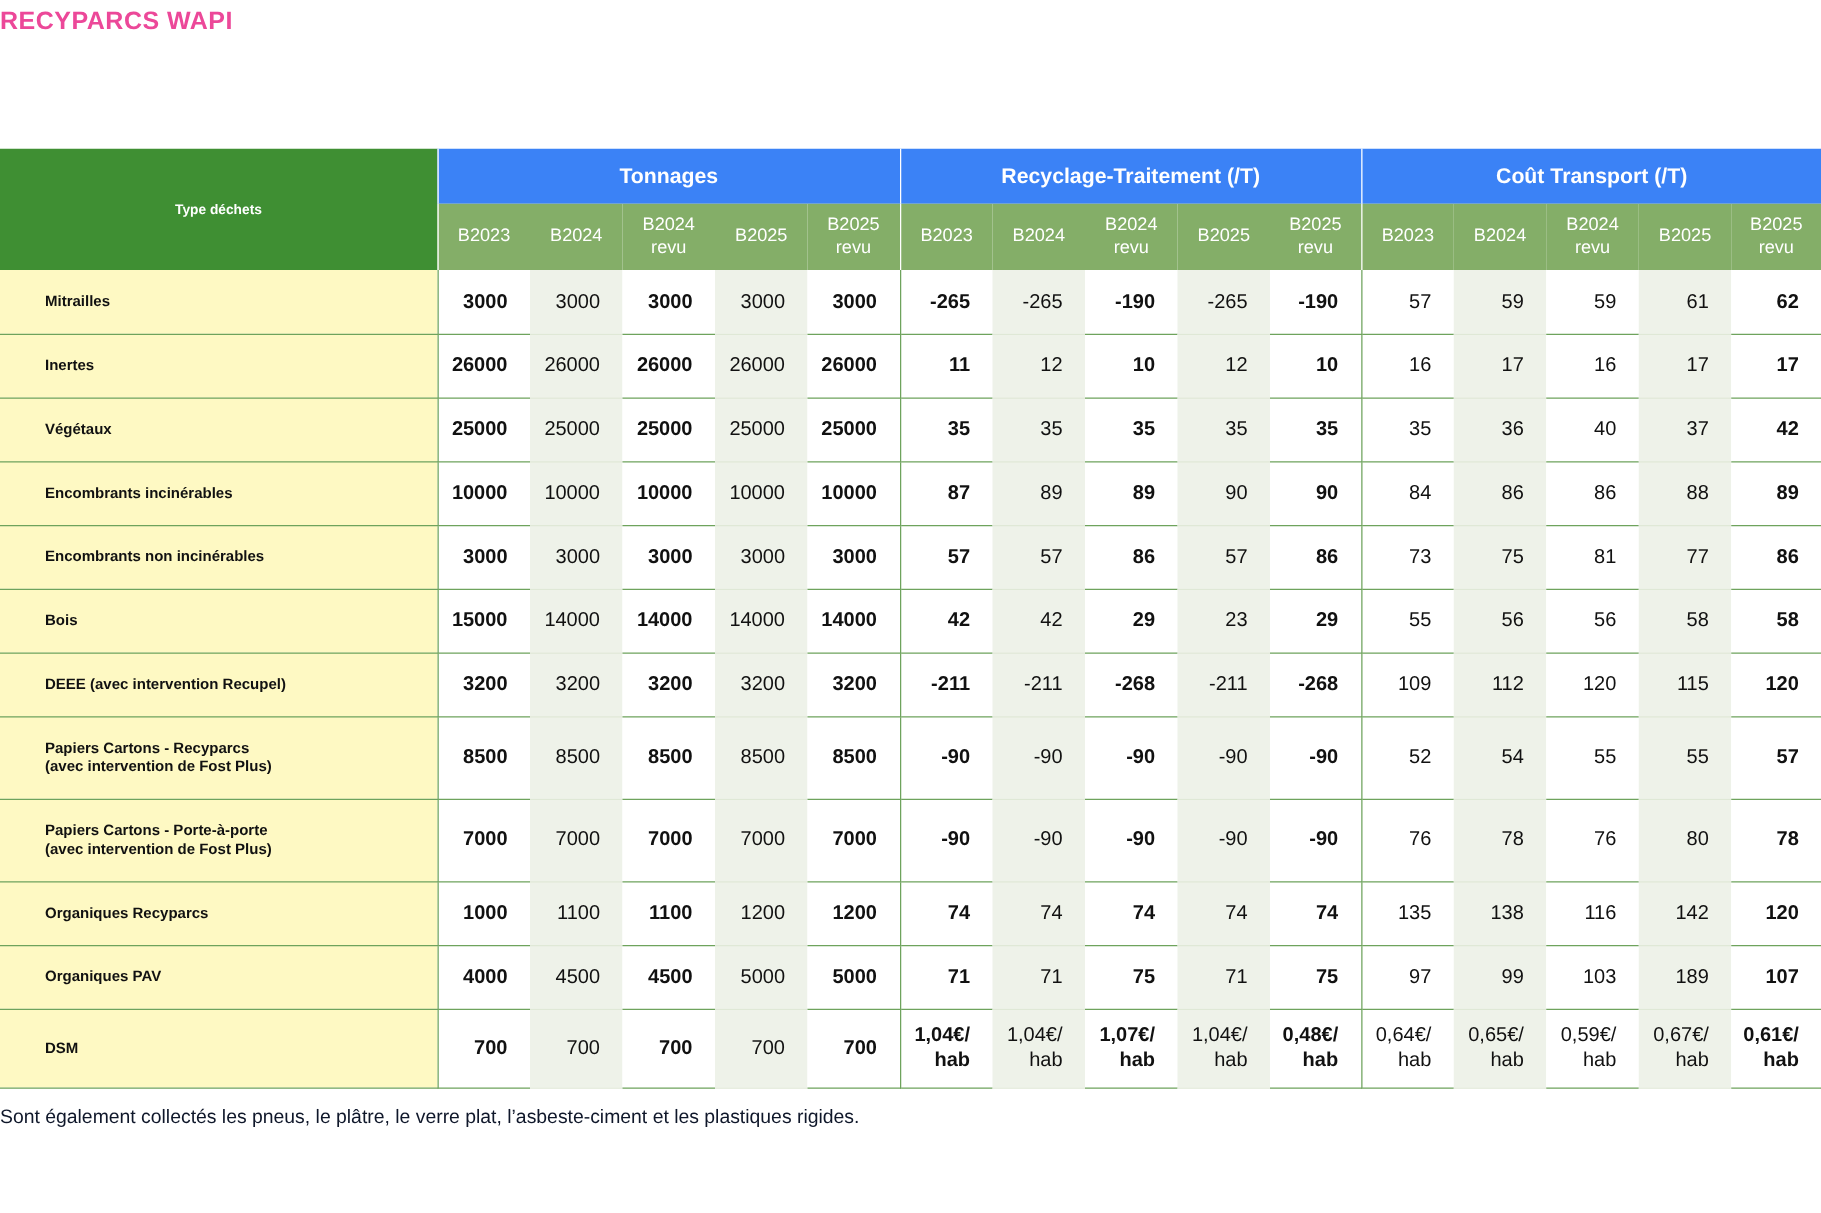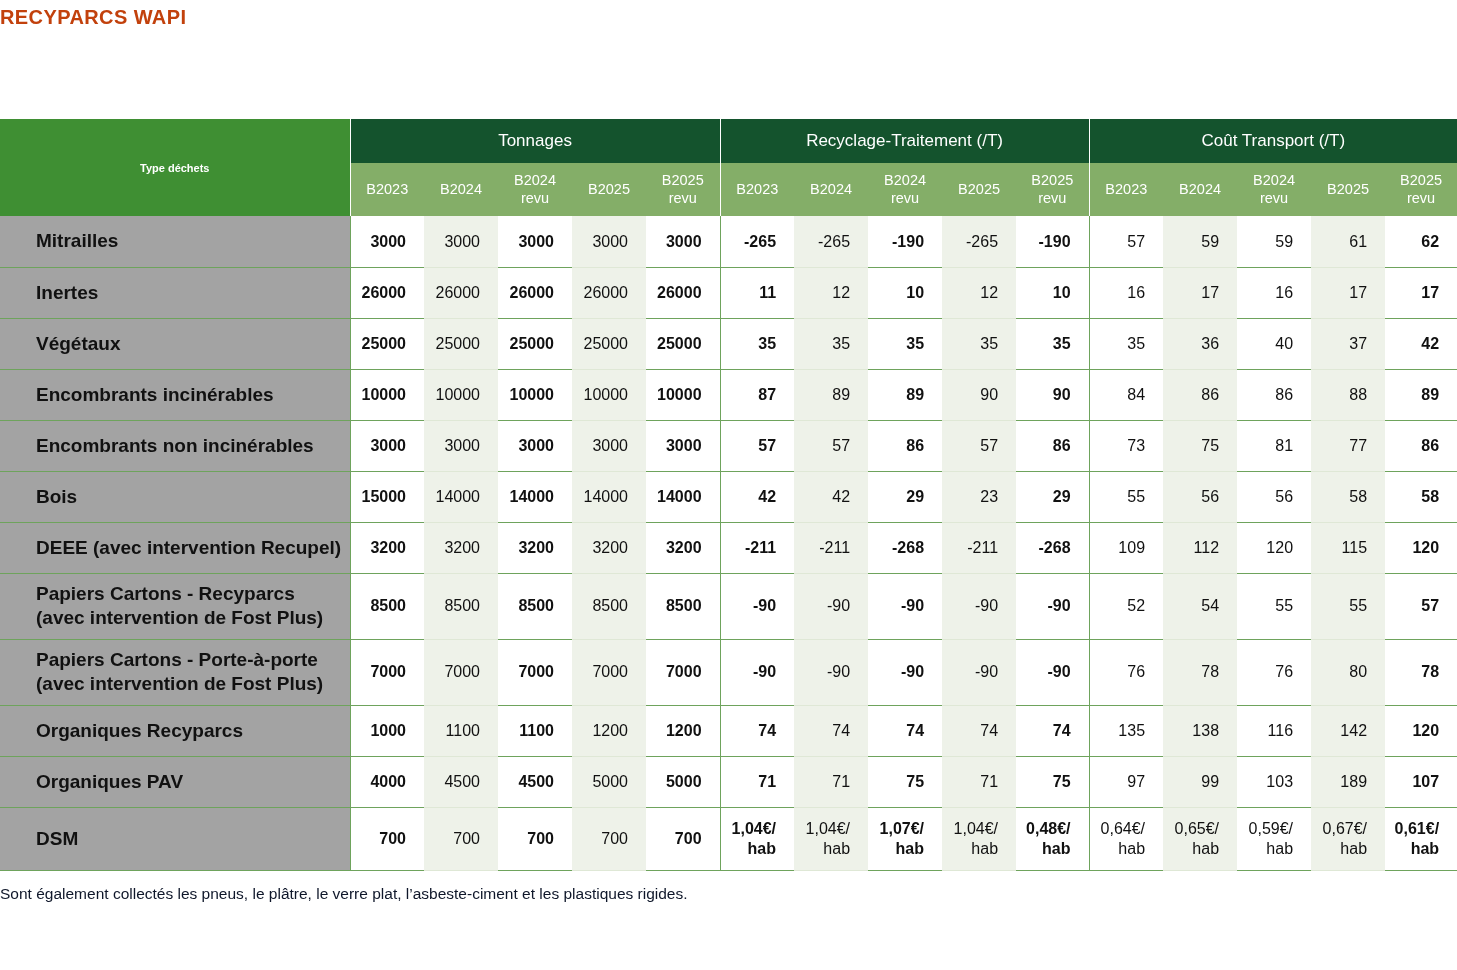--- a/index.html
+++ b/index.html
@@ -8,21 +8,21 @@
     background:#ffffff;
     font-family:"Liberation Sans","DejaVu Sans",sans-serif;
     color:#1a1a1a;
     overflow:hidden;
   }
   .page{position:relative;width:1457px;height:970px;box-sizing:border-box;}
 
   .title{
     position:absolute;left:0;top:6px;
     font-size:20px;font-weight:bold;letter-spacing:.4px;
-    color:#c2410c;
+    color:#ec4899;
   }
 
   .intro{
     position:absolute;left:0;top:44px;width:1452px;
     font-size:16.5px;line-height:1.42;color:#1f1f1f;
   }
 
   
   .tbl{
     position:absolute;left:0;top:119px;width:1457px;
@@ -32,22 +32,22 @@
 
   
   .grp-label{
     background:#3f8f33;color:#ffffff;
     font-size:11px;font-weight:bold;
     text-align:center;vertical-align:middle;
     height:97px;
     border-right:1px solid #ffffff;
   }
   .grp-title{
-    background:#14532d;color:#ffffff;
-    font-size:17px;font-weight:normal;
+    background:#3b82f6;color:#ffffff;
+    font-size:17px;font-weight:bold;
     text-align:center;vertical-align:middle;
     height:44px;
     border-right:1px solid #ffffff;
   }
   .grp-title.last{border-right:none;}
 
   .sub{
     background:#84ae68;color:#ffffff;
     font-size:14.5px;font-weight:normal;
     text-align:center;vertical-align:middle;
@@ -56,26 +56,26 @@
   }
   .sub.grp-end{border-right:1px solid #ffffff;}
   .sub.last{border-right:none;}
 
   
   .tbl tbody tr{height:51px;}
   .tbl tbody tr.tall{height:66px;}
   .tbl tbody tr.dsm{height:63px;}
 
   td.lbl{
-    font-size:19px;font-weight:bold;color:#111111;
+    font-size:12px;font-weight:bold;color:#111111;
     padding-left:36px;
     line-height:1.25;
     border-bottom:1px solid #6ea35c;
     border-right:1px solid #6ea35c;
-    background:#a3a3a3;
+    background:#fef9c3;
     vertical-align:middle;
   }
   td.num{
     font-size:16px;color:#111111;
     text-align:right;padding-right:18px;
     line-height:1.2;
     border-bottom:1px solid #cfe0c4;
     background:#ffffff;
     vertical-align:middle;
     white-space:pre-line;

